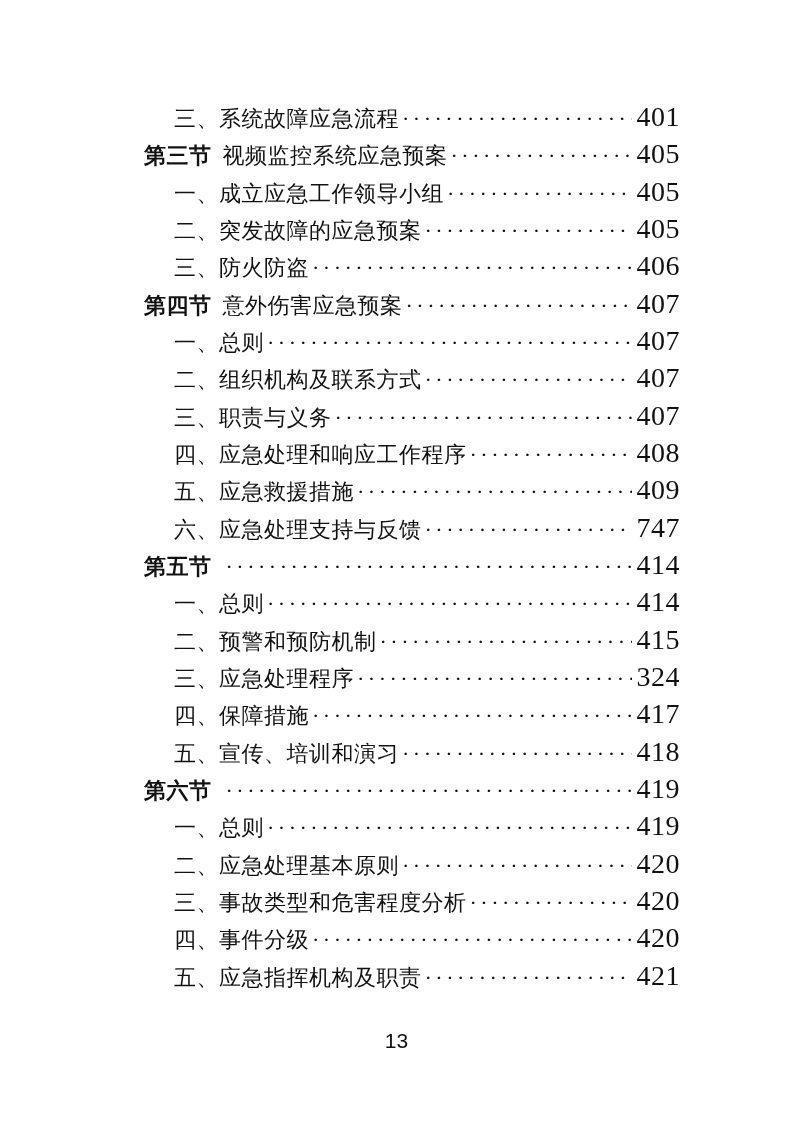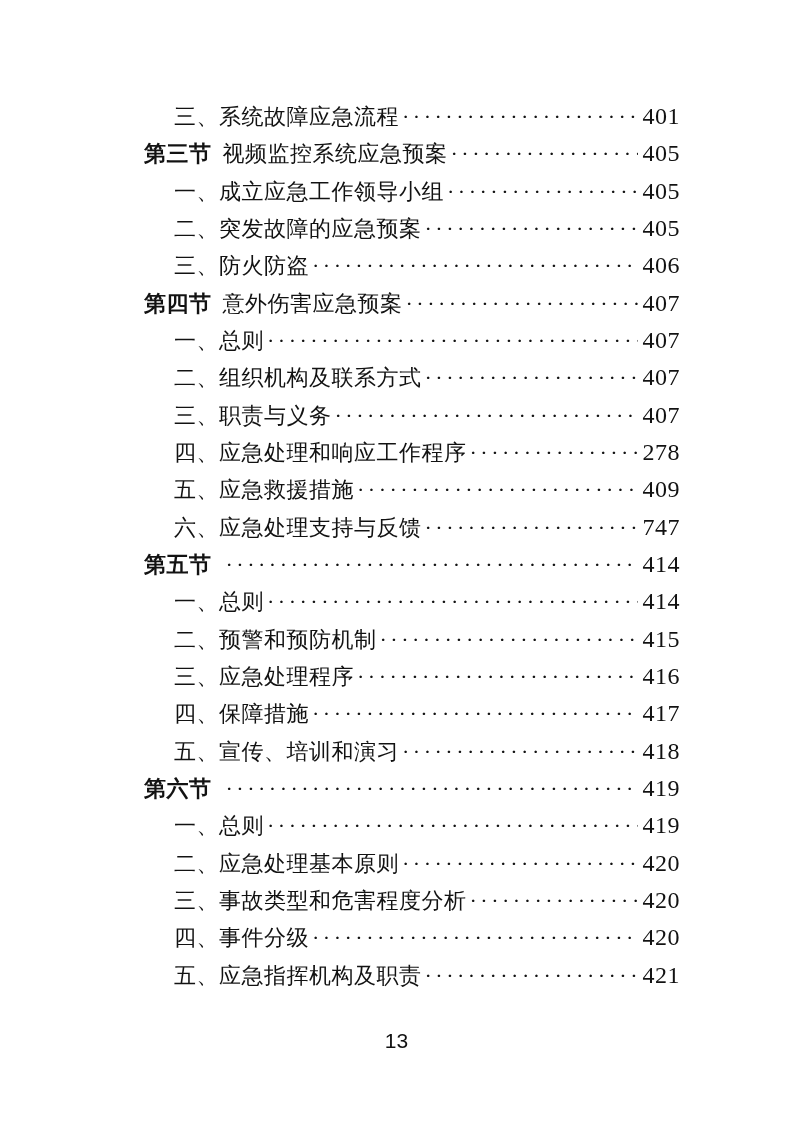--- a/index.html
+++ b/index.html
@@ -53,21 +53,21 @@
     font-size: 22px;
     letter-spacing: 3.5px;
     margin-left: 3px;
     color: #121212;
   }
   .toc-leader::after {
     content: "······································································································";
   }
   .toc-page {
     flex: 0 0 auto;
-    font-size: 24px;
+    font-size: 28px;
     margin-left: 5px;
     letter-spacing: 0.5px;
   }
   .footer-pagenum {
     position: absolute;
     top: 1029px;
     left: 0;
     width: 793px;
     text-align: center;
     font-family: "Liberation Sans", "DejaVu Sans", sans-serif;
@@ -131,21 +131,21 @@
       <div class="toc-row sub">
         <span class="toc-num">三、</span>
         <span class="toc-title">职责与义务</span>
         <span class="toc-leader"></span>
         <span class="toc-page">407</span>
       </div>
       <div class="toc-row sub">
         <span class="toc-num">四、</span>
         <span class="toc-title">应急处理和响应工作程序</span>
         <span class="toc-leader"></span>
-        <span class="toc-page">278</span>
+        <span class="toc-page">408</span>
       </div>
       <div class="toc-row sub">
         <span class="toc-num">五、</span>
         <span class="toc-title">应急救援措施</span>
         <span class="toc-leader"></span>
         <span class="toc-page">409</span>
       </div>
       <div class="toc-row sub">
         <span class="toc-num">六、</span>
         <span class="toc-title">应急处理支持与反馈</span>
@@ -166,21 +166,21 @@
       <div class="toc-row sub">
         <span class="toc-num">二、</span>
         <span class="toc-title">预警和预防机制</span>
         <span class="toc-leader"></span>
         <span class="toc-page">415</span>
       </div>
       <div class="toc-row sub">
         <span class="toc-num">三、</span>
         <span class="toc-title">应急处理程序</span>
         <span class="toc-leader"></span>
-        <span class="toc-page">416</span>
+        <span class="toc-page">324</span>
       </div>
       <div class="toc-row sub">
         <span class="toc-num">四、</span>
         <span class="toc-title">保障措施</span>
         <span class="toc-leader"></span>
         <span class="toc-page">417</span>
       </div>
       <div class="toc-row sub">
         <span class="toc-num">五、</span>
         <span class="toc-title">宣传、培训和演习</span>

